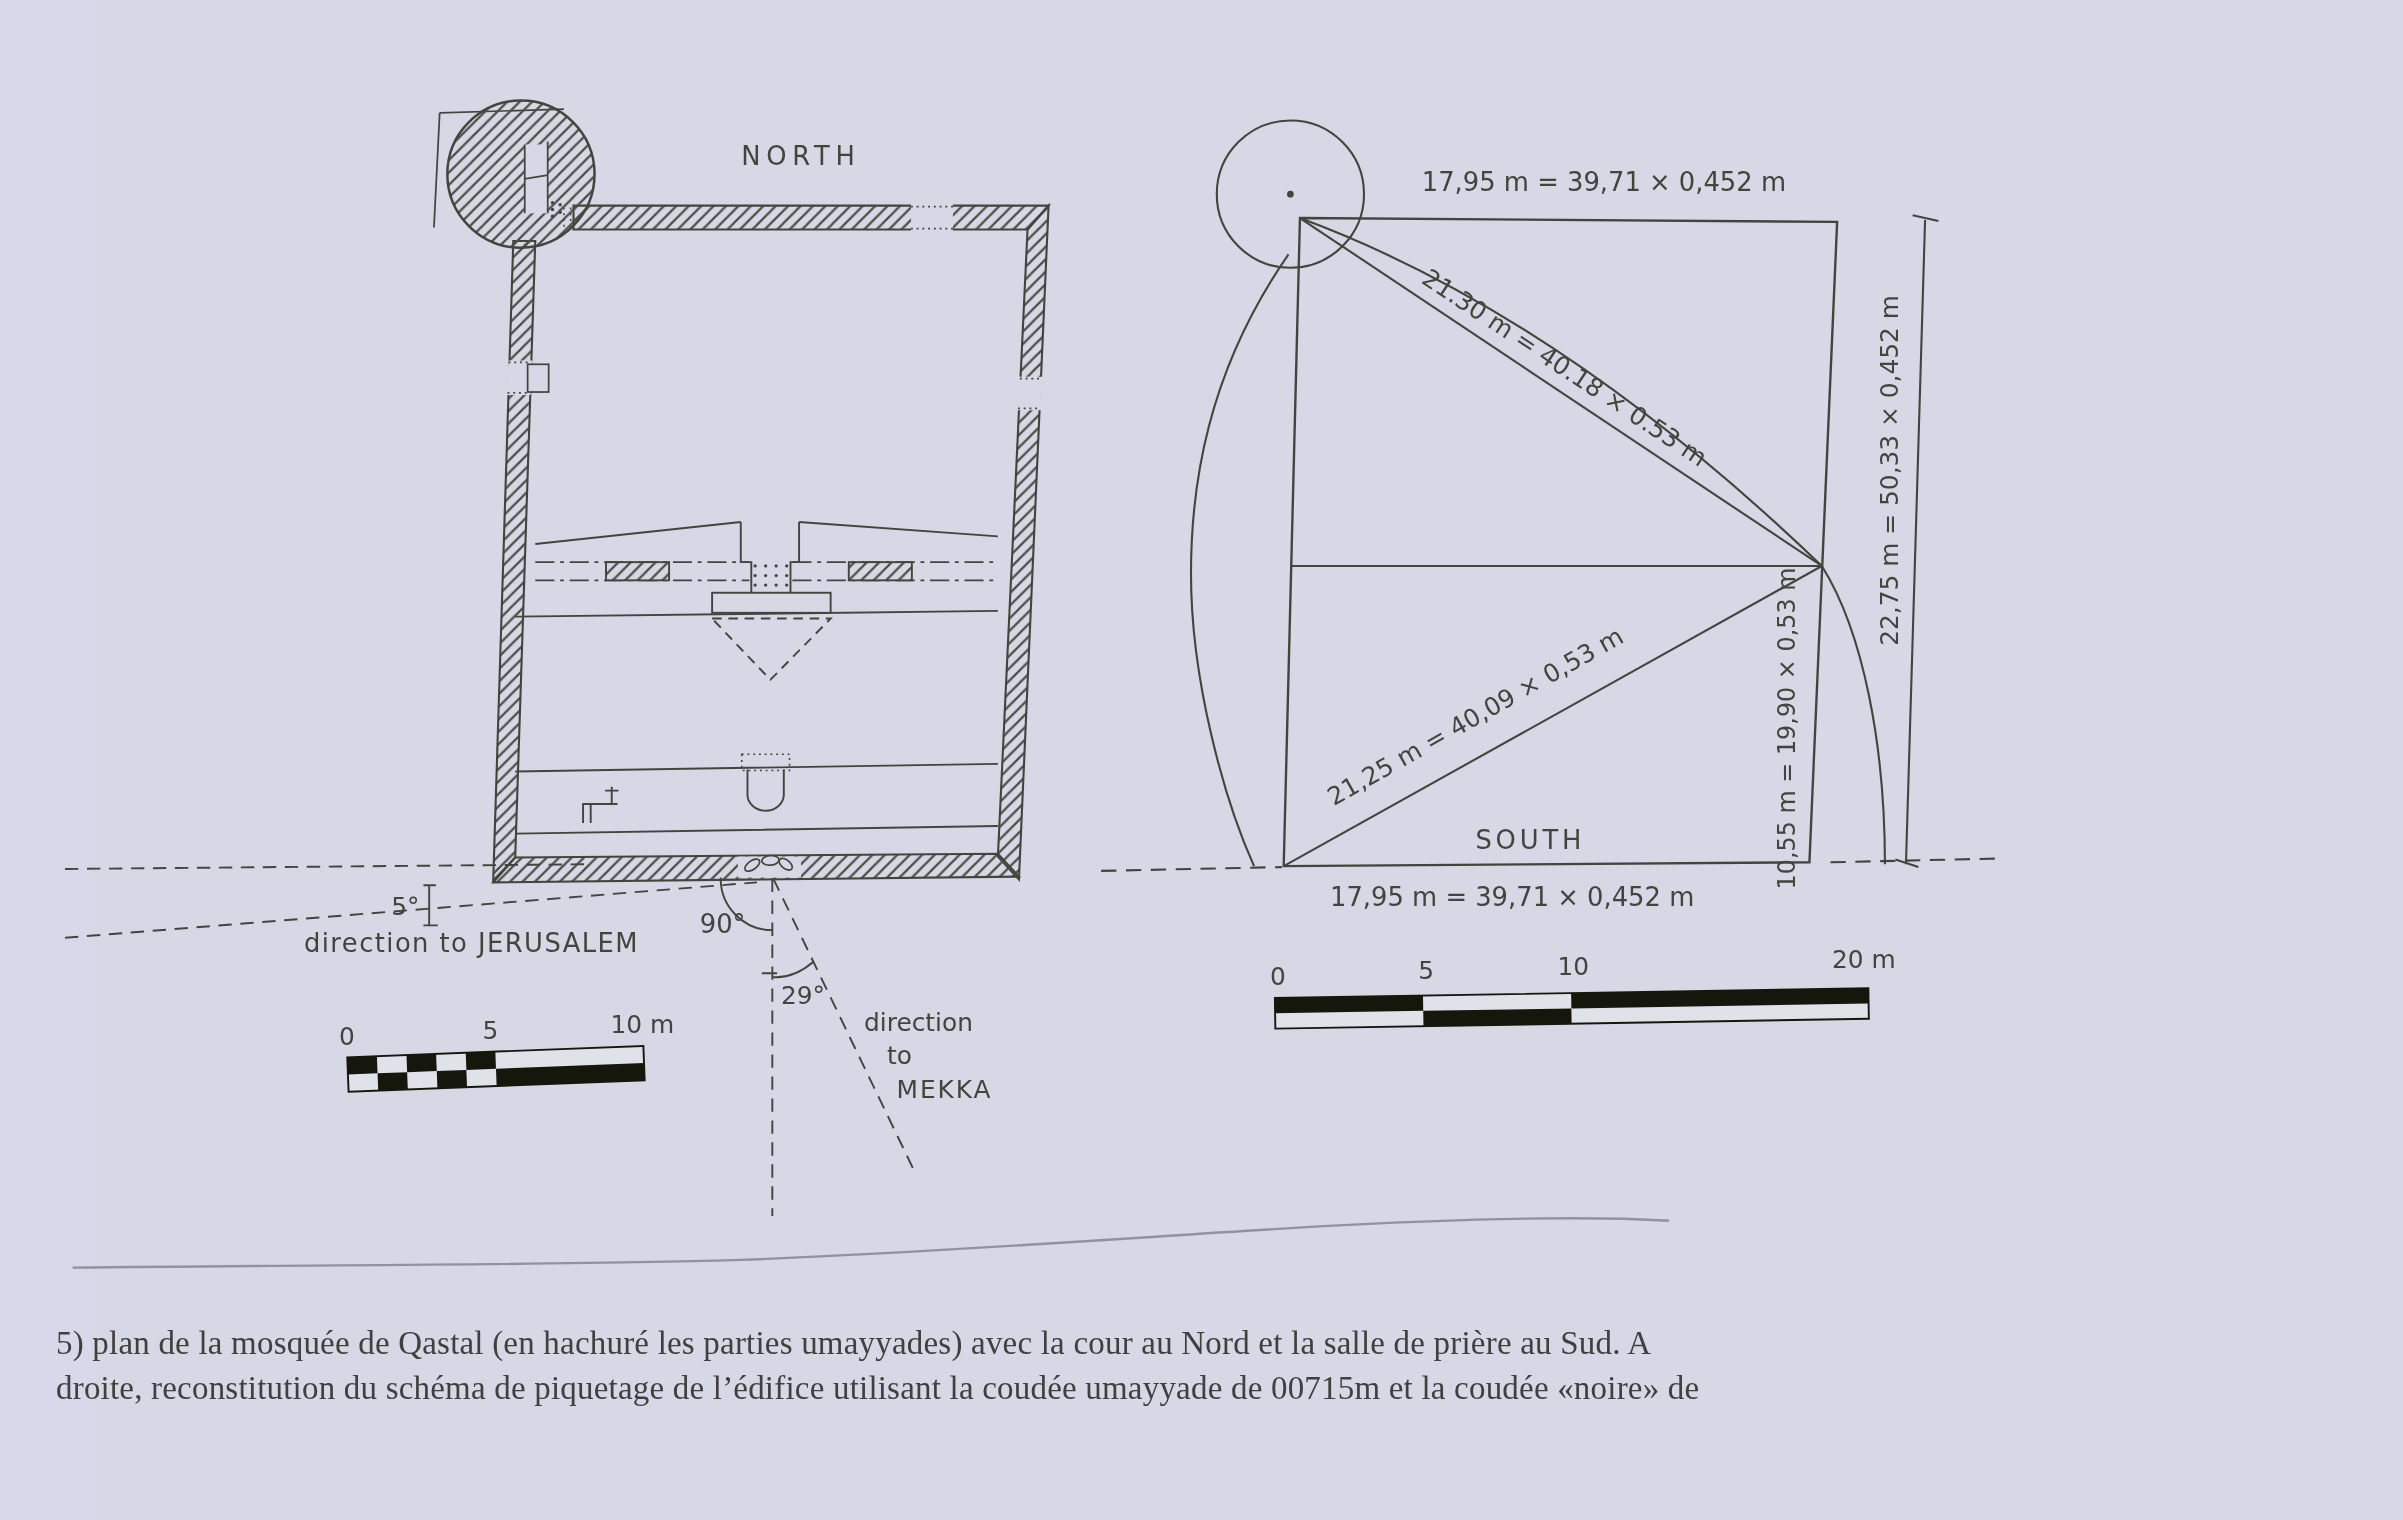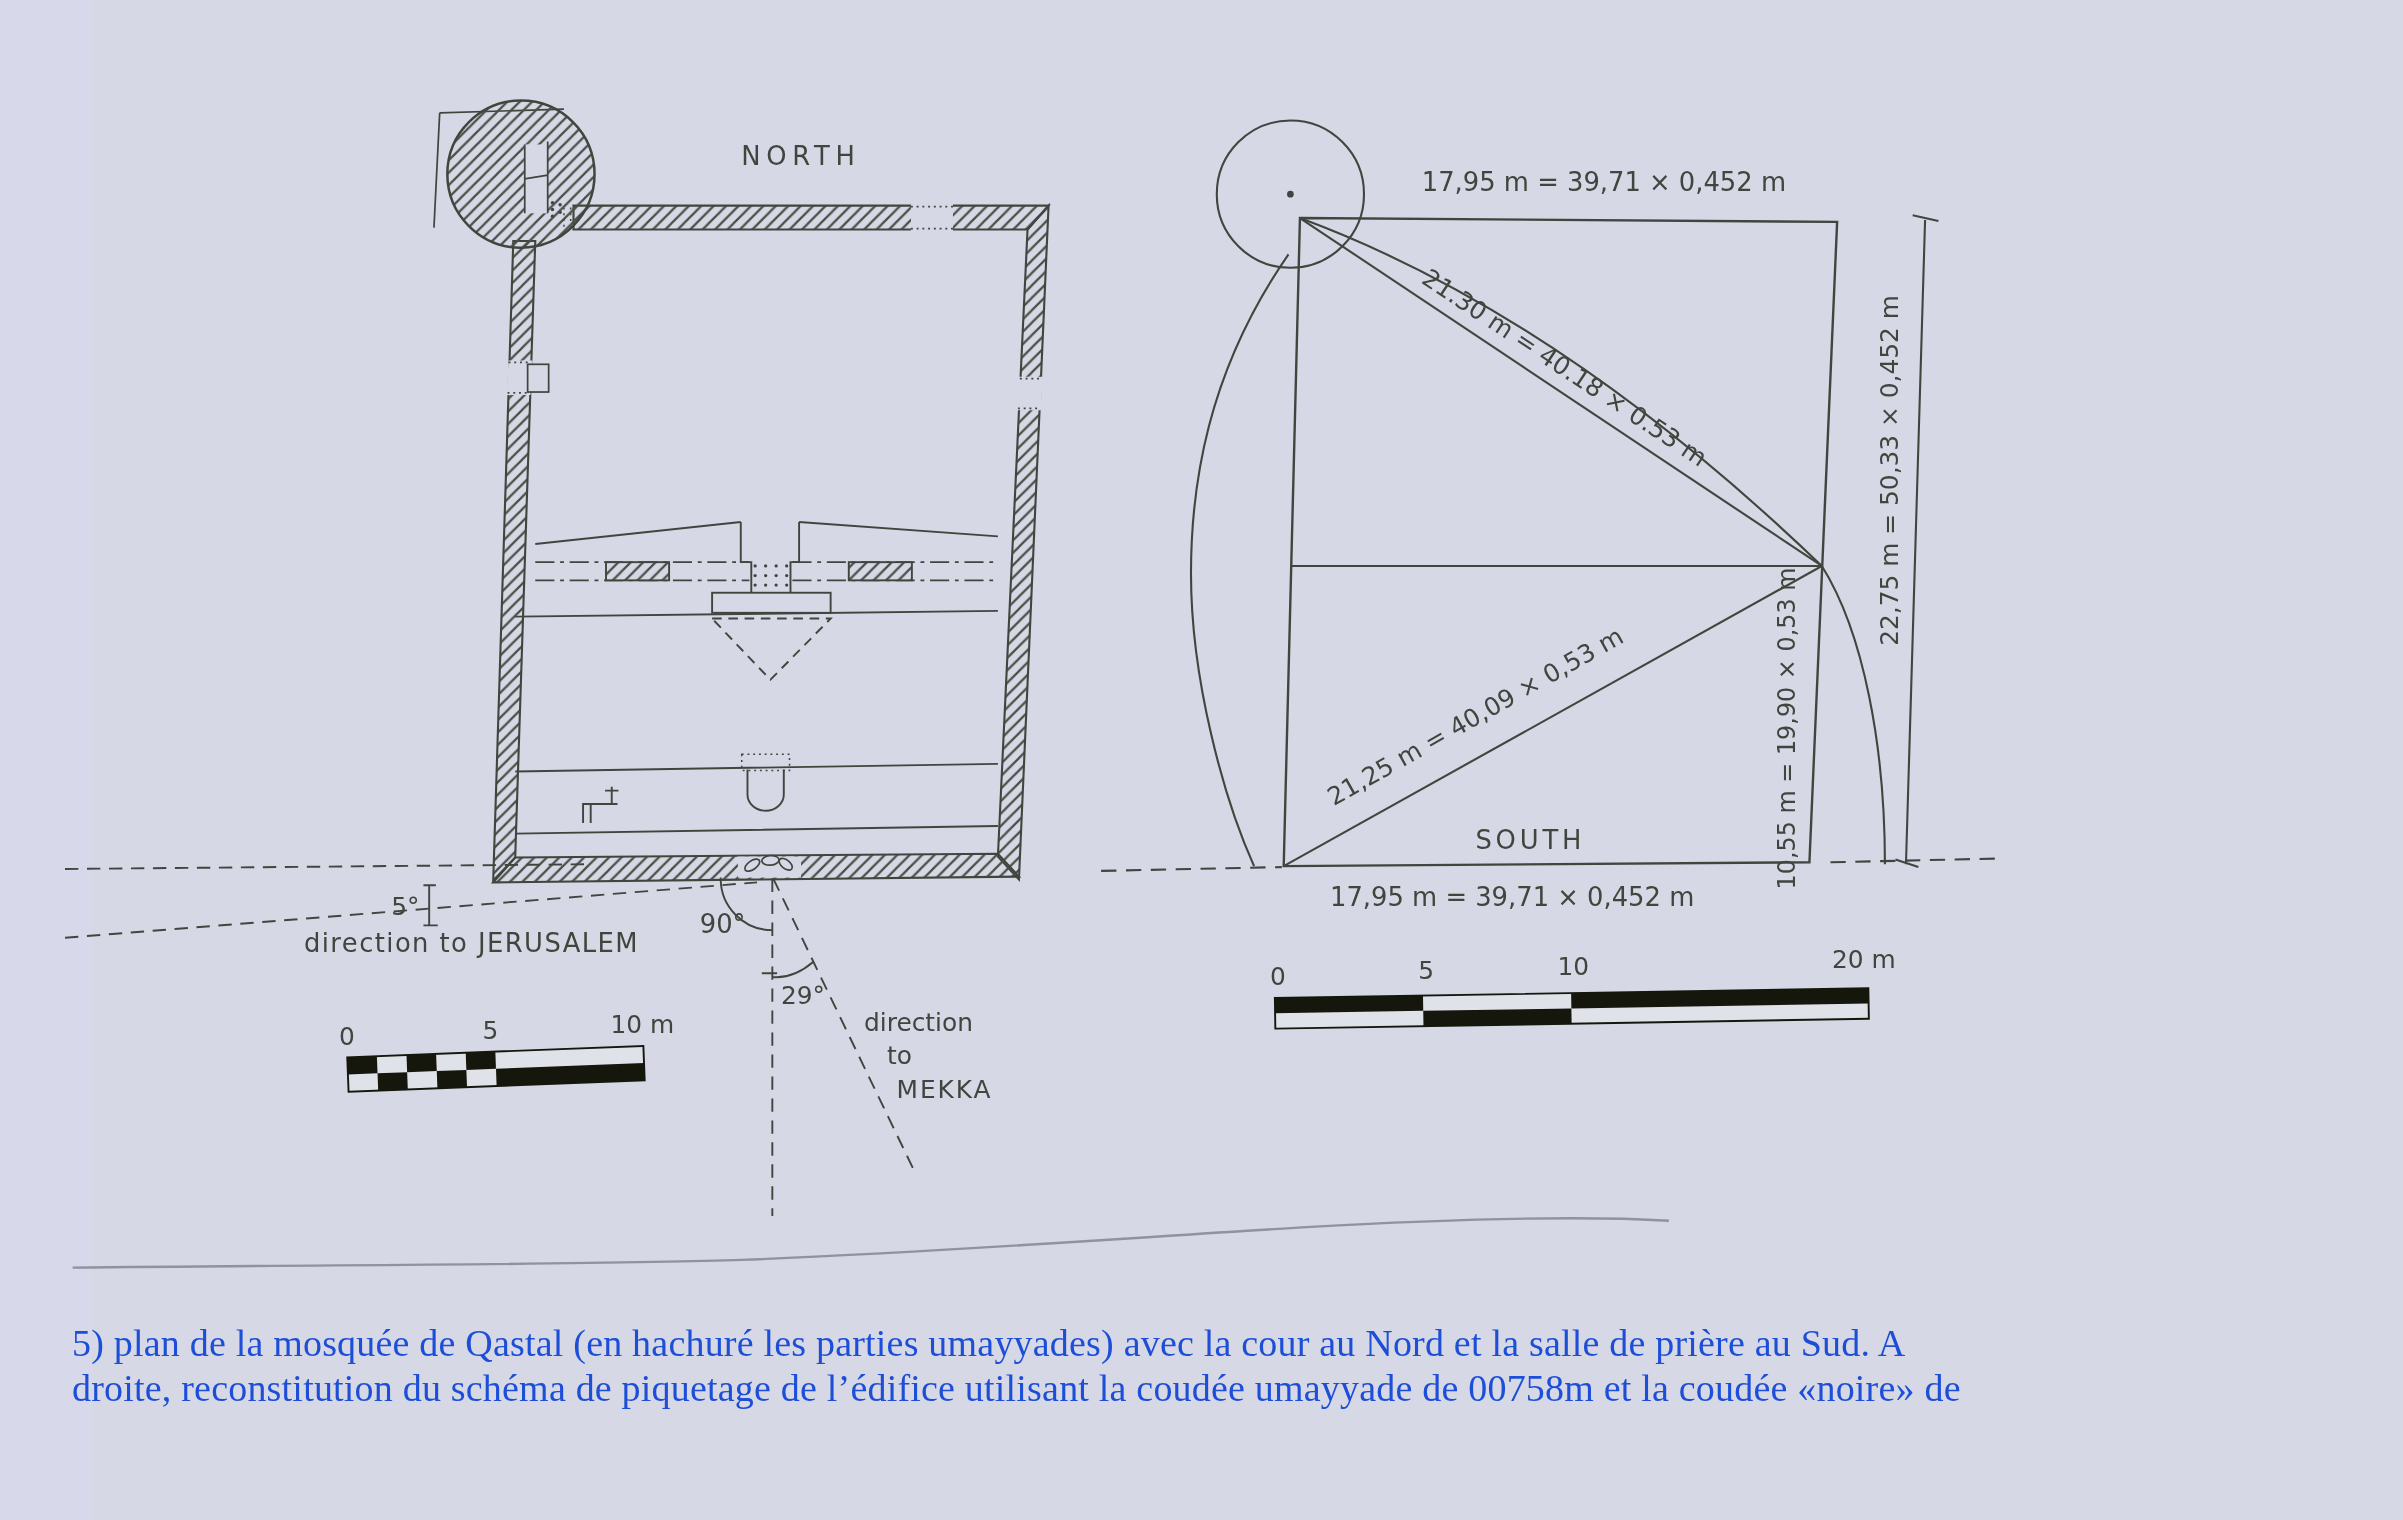--- a/index.html
+++ b/index.html
@@ -10,23 +10,23 @@
     overflow:hidden;
     font-family:"DejaVu Sans", sans-serif;
   }
   .page::before{
     content:"";position:absolute;left:0;top:0;width:92px;height:100%;
     background:#dadcf0;opacity:.45;pointer-events:none;
   }
   svg{position:absolute;left:0;top:0;}
   .ink{stroke:#40463e;fill:none;}
   .caption{
-    position:absolute;left:72px;width:2313px;
+    position:absolute;left:56px;width:2313px;
     font-family:"Liberation Serif", serif;
-    font-size:38px;line-height:45px;color:#1d4ed8;
+    font-size:33px;line-height:45px;color:#404040;
     white-space:nowrap;letter-spacing:0.2px;
   }
 </style>
 </head>
 <body>
 
 <div class="page">
 
 <svg width="2403" height="1521" viewBox="0 0 2514 1591">
   <defs>
@@ -192,16 +192,16 @@
         <rect x="1489" y="1060" width="155" height="16" fill="#15170d"></rect>
         <rect x="1644" y="1044" width="311" height="16" fill="#15170d"></rect>
       </g>
     </g>
   </g>
 
   <path d="M76,1326 C360,1323 640,1323 776,1318 C980,1310 1180,1295 1362,1284 C1520,1275 1660,1272 1746,1277" stroke="#8e939d" stroke-width="2.5" fill="none"></path>
 </svg>
 
 <div class="caption" style="top:1321px;">5) plan de la mosquée de Qastal (en hachuré les parties umayyades) avec la cour au Nord et la salle de prière au Sud. A</div>
-<div class="caption" style="top:1366px;">droite, reconstitution du schéma de piquetage de l’édifice utilisant la coudée umayyade de 00758m et la coudée «noire» de</div>
+<div class="caption" style="top:1366px;">droite, reconstitution du schéma de piquetage de l’édifice utilisant la coudée umayyade de 00715m et la coudée «noire» de</div>
 
 </div>
 
 
 </body></html>

